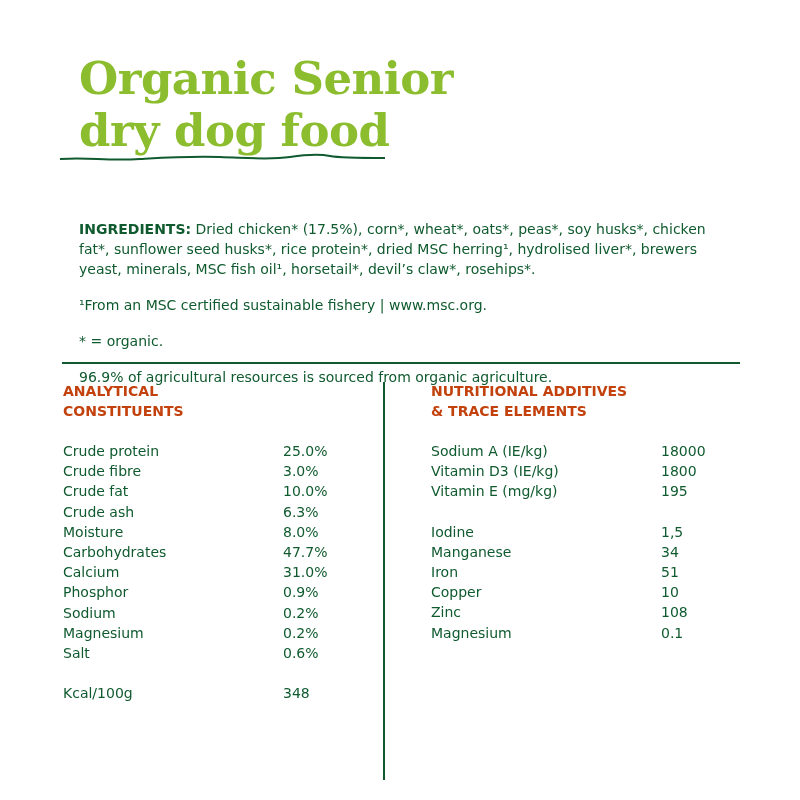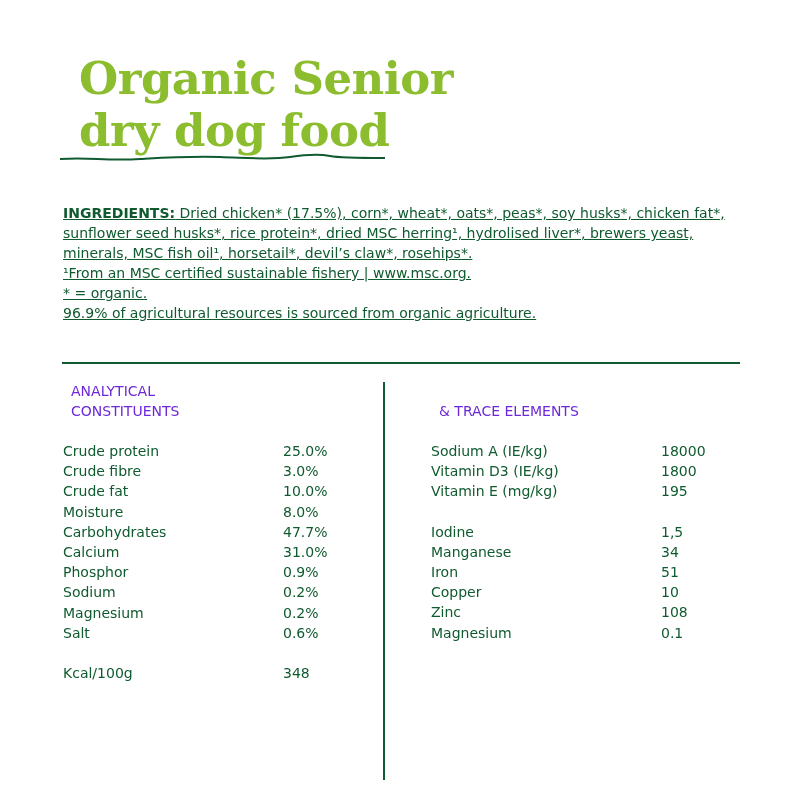--- a/index.html
+++ b/index.html
@@ -4,29 +4,29 @@
   <style>
     html, body { margin: 0; padding: 0; background: #ffffff; }
     body { width: 800px; height: 800px; position: relative; overflow: hidden;
            font-family: "DejaVu Sans", sans-serif; color: #0f5a2e; }
     .title { position: absolute; left: 62px; top: 36px; margin: 17px;
              font-family: "DejaVu Serif", serif; font-weight: bold;
              font-size: 45px; line-height: 52px; color: #8cbd2f; letter-spacing: -0.5px; }
     .wavy { position: absolute; left: 60px; top: 150px; width: 325px; height: 16px; }
     .ingredients { position: absolute; left: 63px; top: 203px; width: 680px;
                    font-size: 14px; line-height: 20px; color: #0f5a2e; }
-    .ingredients p { margin: 0; text-decoration: underline; }
+    .ingredients p { margin: 16px; }
     .ing-label { font-weight: bold; }
     .hr { position: absolute; left: 62px; top: 362px; width: 678px; height: 2px; background: #0f5a2e; }
     .vr { position: absolute; left: 383px; top: 382px; width: 2px; height: 398px; background: #0f5a2e; }
     .col { position: absolute; top: 381px; }
     .col-left { left: 63px; width: 300px; }
     .col-right { left: 431px; width: 310px; }
-    .col h2 { margin: 0 0 20px 8px; font-size: 14px; line-height: 20px; font-weight: normal;
-              color: #6d28d9; text-transform: none; }
+    .col h2 { margin: 0 0 20px 0; font-size: 14px; line-height: 20px; font-weight: bold;
+              color: #c2410c; text-transform: none; }
     .row { display: flex; font-size: 14px; line-height: 20.2px; height: 20.2px; }
     .row .lbl { flex: 0 0 auto; }
     .col-left .row .val { position: absolute; left: 220px; }
     .col-right .row .val { position: absolute; left: 230px; }
     .row { position: relative; }
     .gap { height: 20px; }
   </style>
 </head>
 <body>
 
@@ -61,20 +61,24 @@
       </div>
       <div class="row">
         <span class="lbl">Crude fibre</span>
         <span class="val">3.0%</span>
       </div>
       <div class="row">
         <span class="lbl">Crude fat</span>
         <span class="val">10.0%</span>
       </div>
       <div class="row">
+        <span class="lbl">Crude ash</span>
+        <span class="val">6.3%</span>
+      </div>
+      <div class="row">
         <span class="lbl">Moisture</span>
         <span class="val">8.0%</span>
       </div>
       <div class="row">
         <span class="lbl">Carbohydrates</span>
         <span class="val">47.7%</span>
       </div>
       <div class="row">
         <span class="lbl">Calcium</span>
         <span class="val">31.0%</span>
@@ -98,21 +102,21 @@
     </div>
   <div class="gap"></div>
   <div class="row">
     <span class="lbl">Kcal/100g</span>
     <span class="val">348</span>
   </div>
 </div>
 
 <div class="col col-right">
   <h2>
-    <br>
+    <span>NUTRITIONAL ADDITIVES</span><br>
     <span>&amp; TRACE ELEMENTS</span>
   </h2>
   <div id="vitamin-rows">
       <div class="row">
         <span class="lbl">Sodium A (IE/kg)</span>
         <span class="val">18000</span>
       </div>
       <div class="row">
         <span class="lbl">Vitamin D3 (IE/kg)</span>
         <span class="val">1800</span>

